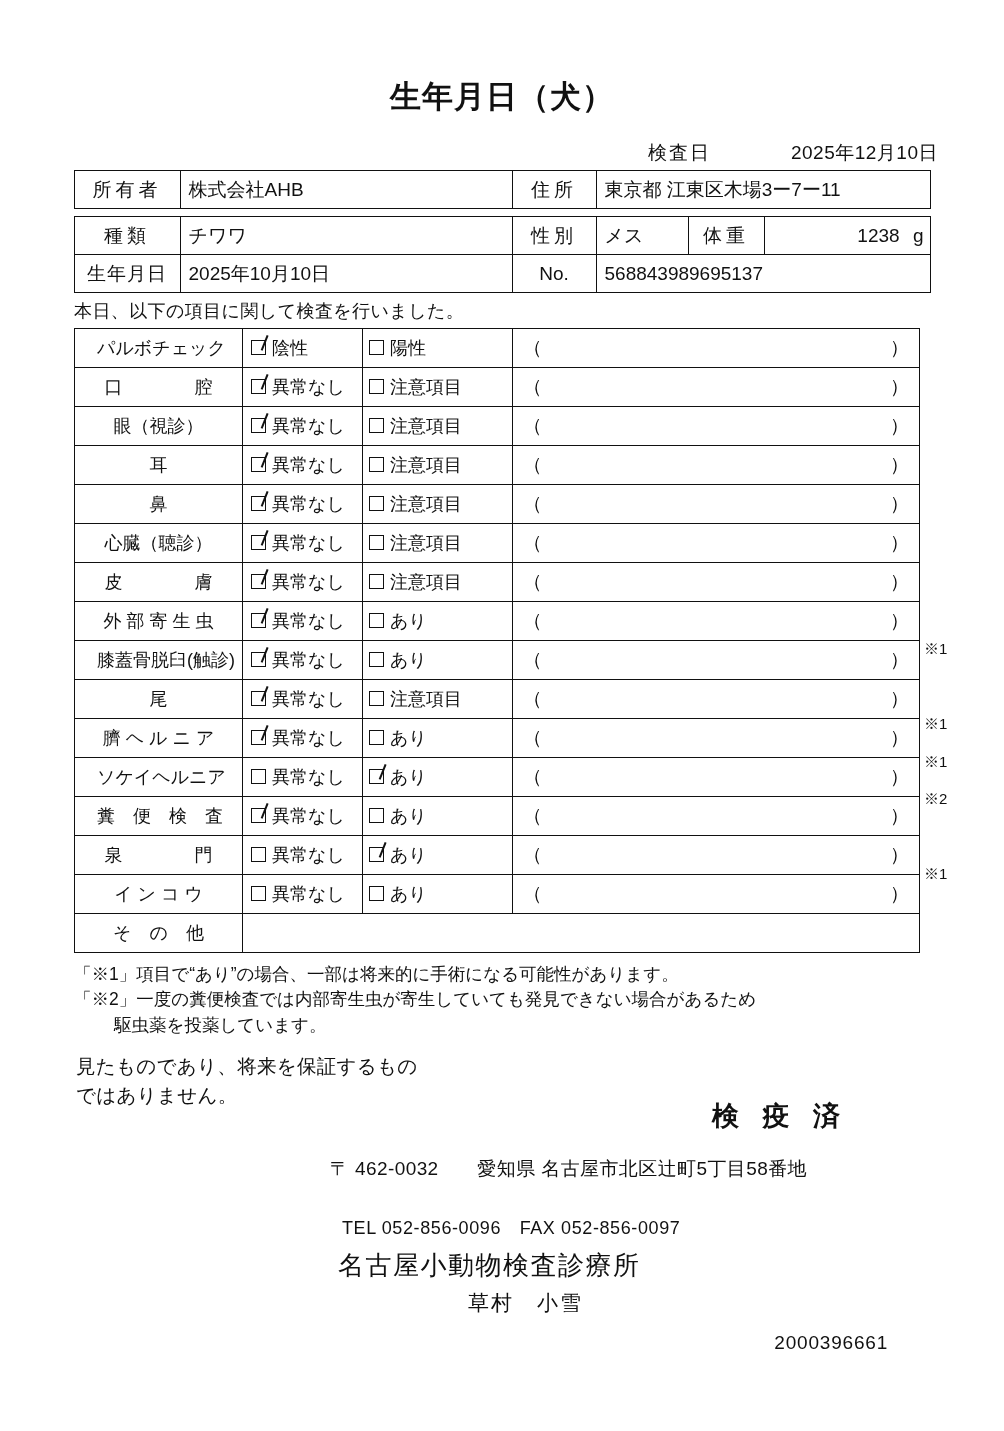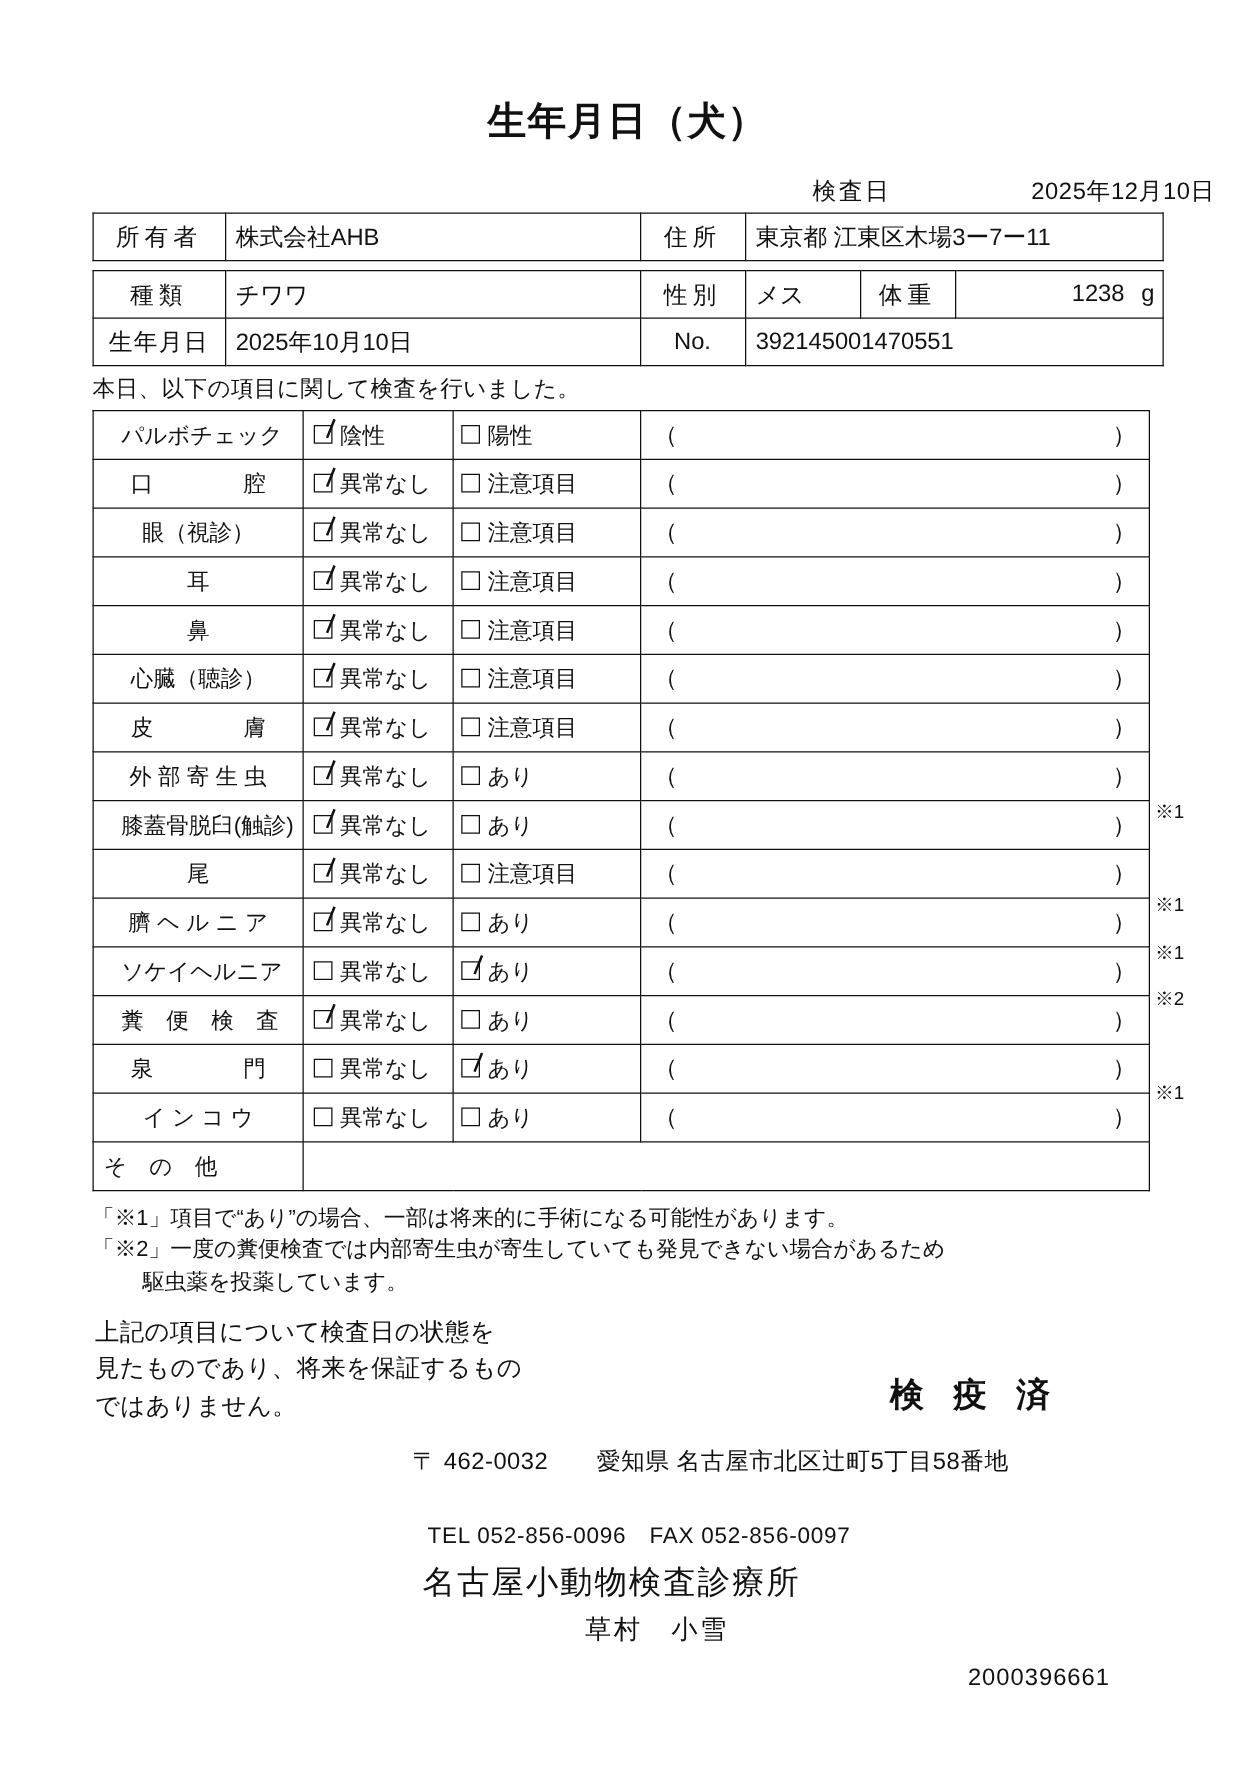--- a/index.html
+++ b/index.html
@@ -29,25 +29,25 @@
     letter-spacing: 1px;
     font-weight: 600;
     margin-top: 76px;
   }
 
   
   .examdate-row {
     position: relative;
     height: 26px;
     margin-top: 22px;
-    padding-right: 32px;
+    padding-right: 66px;
     display: flex;
     justify-content: flex-end;
     align-items: baseline;
-    gap: 112px;
+    gap: 80px;
     font-size: 19px;
   }
   .examdate-label { letter-spacing: 2px; }
   .examdate-value { letter-spacing: 0.5px; }
 
   
   .tbl {
     border-collapse: collapse;
     table-layout: fixed;
     margin: 0 auto;
@@ -132,22 +132,22 @@
     left: 2px;
     top: -8px;
     width: 10px;
     height: 16px;
     border-right: 2px solid #111;
     transform: rotate(22deg);
   }
 
   .tail-cell-label {
     width: 168px;
-    text-align: left;
-    padding: 0 8px;
+    text-align: center;
+    padding: 0 18px;
   }
 
   
   .marks-layer {
     position: absolute;
     left: 924px;
     top: 0;
     width: 70px;
   }
   .mark {
@@ -272,21 +272,21 @@
       <td class="hdr-cell">体重</td>
       <td class="val-right">
         <span>1238</span>
         <span style="margin-left:8px">g</span>
       </td>
     </tr>
     <tr>
       <td class="hdr-cell" style="letter-spacing:1px">生年月日</td>
       <td class="val-cell">2025年10月10日</td>
       <td class="hdr-cell" style="letter-spacing:0">No.</td>
-      <td class="val-cell" colspan="3">392145001470551</td>
+      <td class="val-cell" colspan="3">568843989695137</td>
     </tr>
   </tbody>
     </table>
 
   <div class="notice">本日、以下の項目に関して検査を行いました。</div>
 
   <div style="position:relative;">
     <table class="check-tbl" style="width:846px;">
       <colgroup>
         <col style="width:168px">
@@ -493,21 +493,20 @@
   </div>
 
   <div class="footnotes">
     <div>「※1」項目で“あり”の場合、一部は将来的に手術になる可能性があります。</div>
     <div>「※2」一度の糞便検査では内部寄生虫が寄生していても発見できない場合があるため</div>
     <div class="indent">駆虫薬を投薬しています。</div>
   </div>
 
   <div class="bottom">
     <div class="disclaimer">
-      <div>上記の項目について検査日の状態を</div>
       <div>見たものであり、将来を保証するもの</div>
       <div>ではありません。</div>
     </div>
     <div class="stamp">検 疫 済</div>
     <div class="addr">〒 462-0032　　愛知県 名古屋市北区辻町5丁目58番地</div>
     <div class="tel">TEL 052-856-0096　FAX 052-856-0097</div>
     <div class="clinic">名古屋小動物検査診療所</div>
     <div class="doctor">草村　小雪</div>
     <div class="serial">2000396661</div>
   </div>

